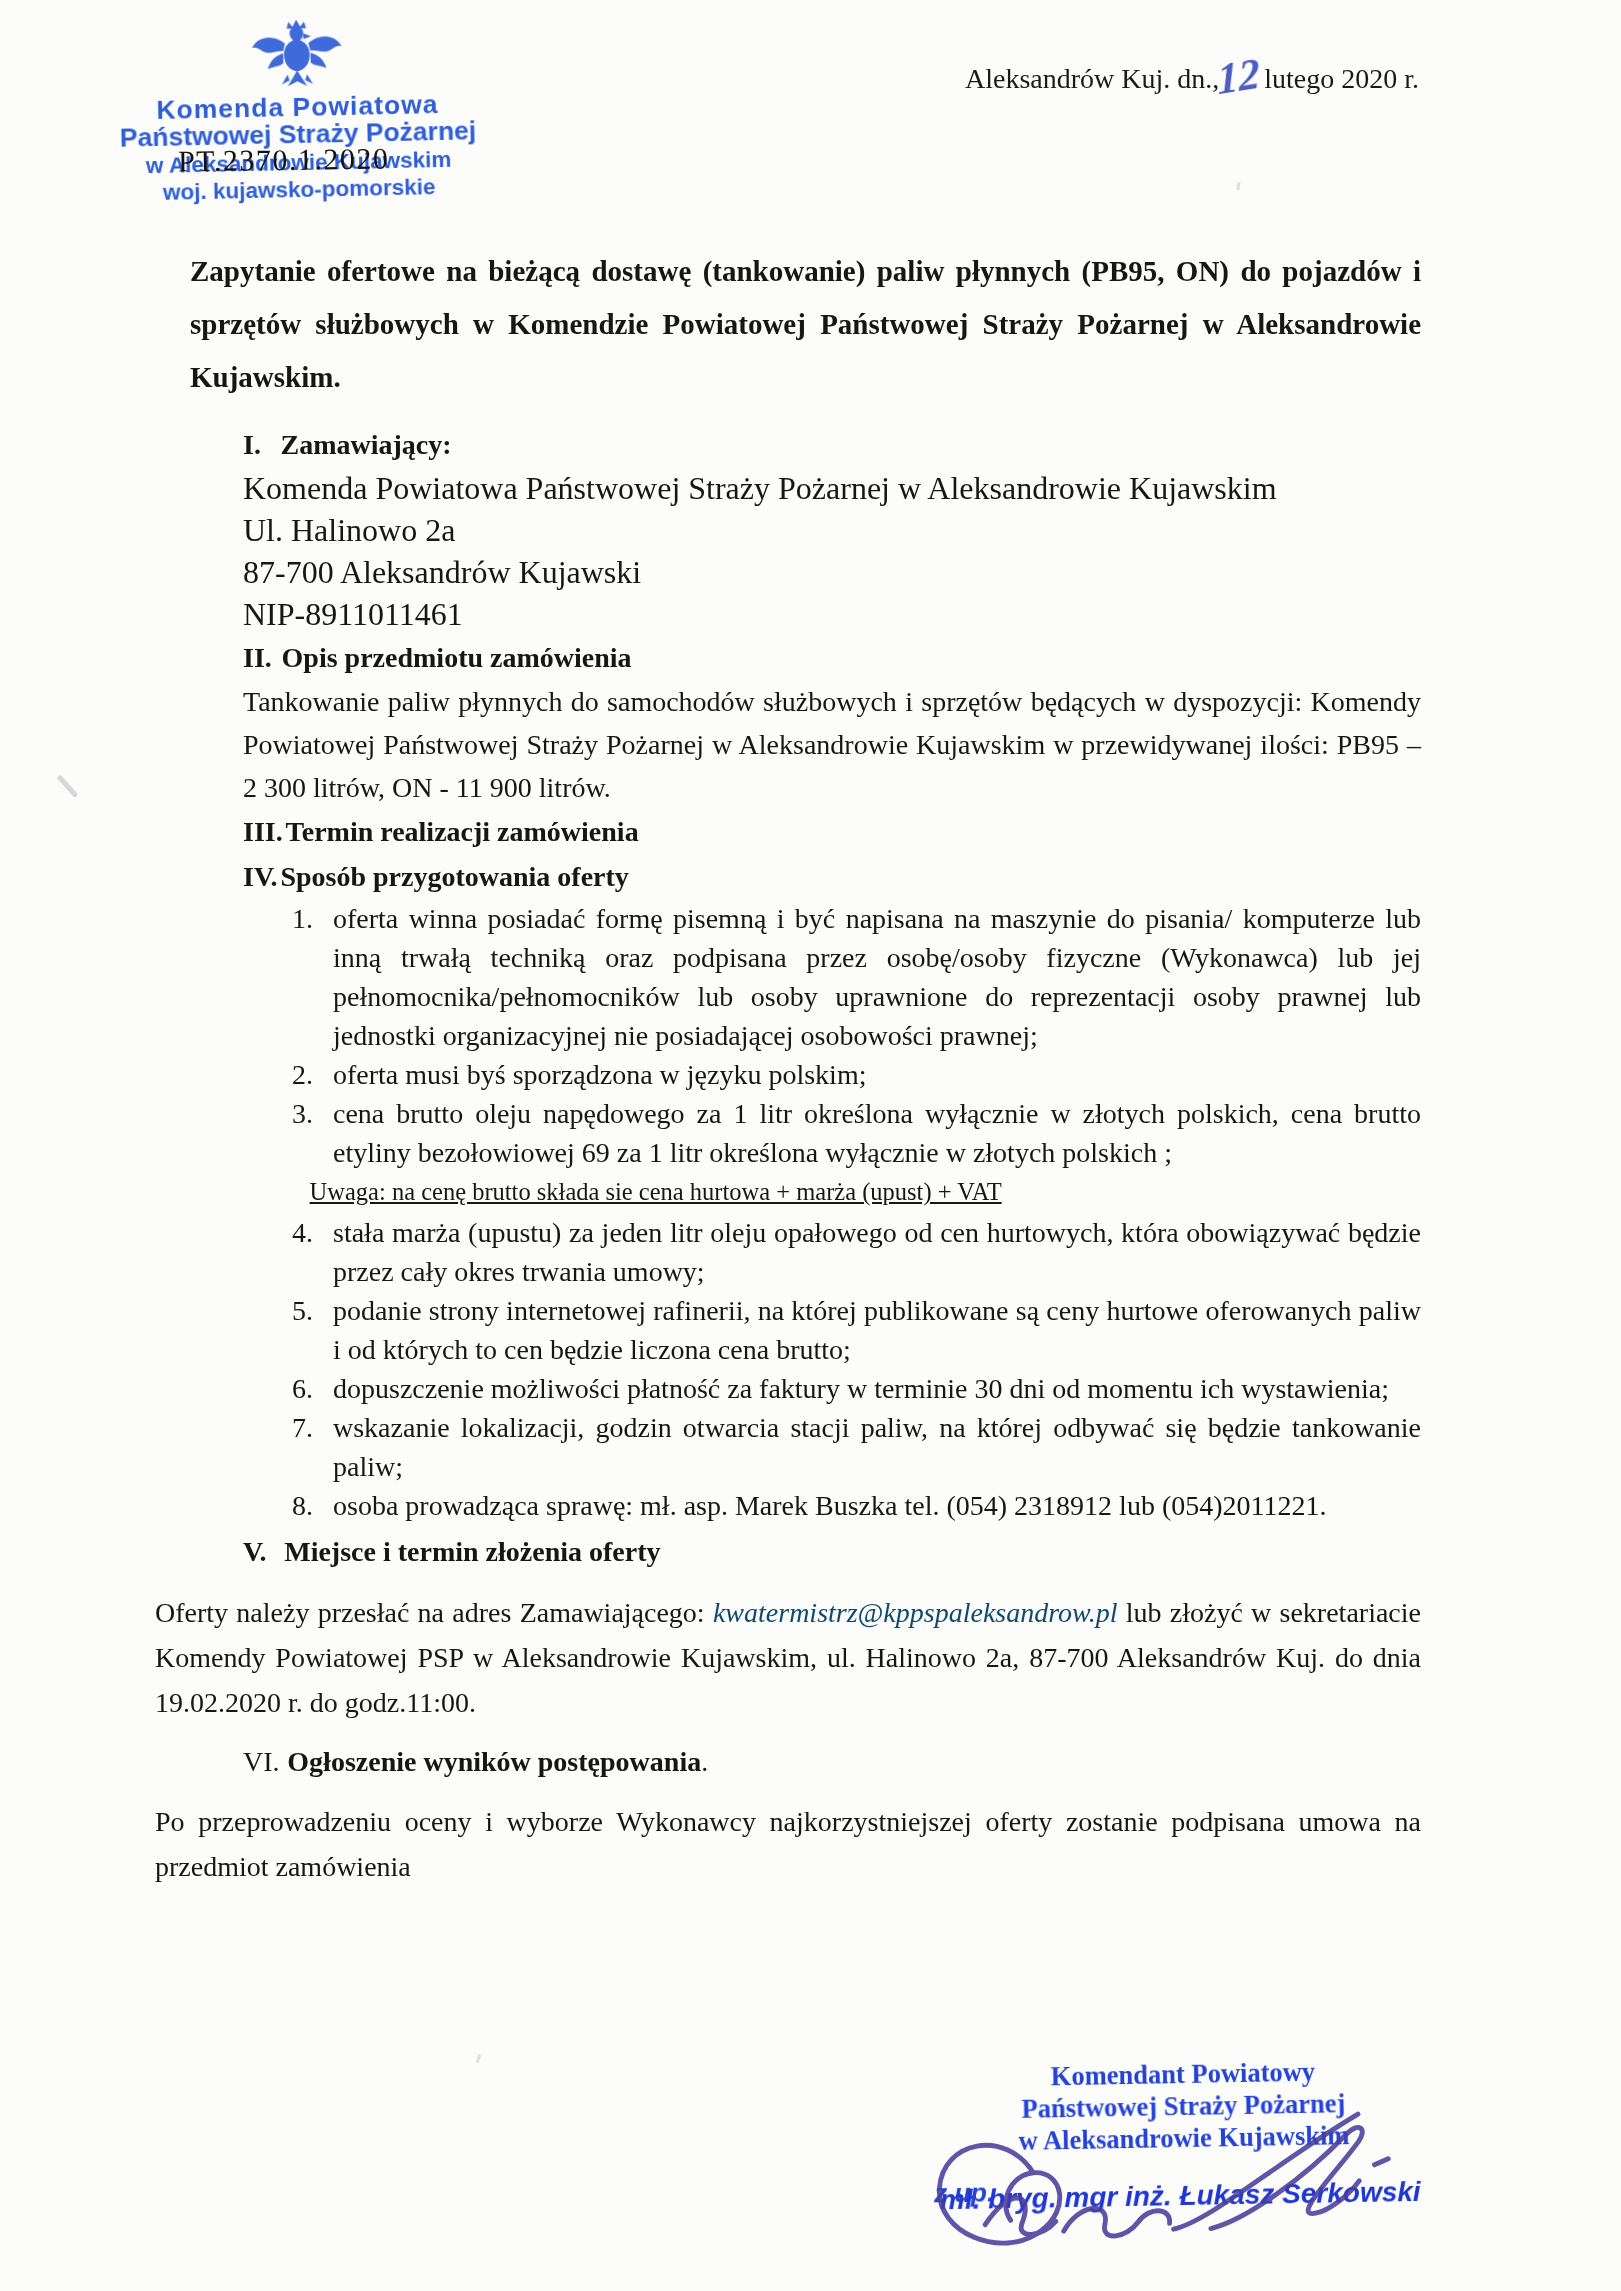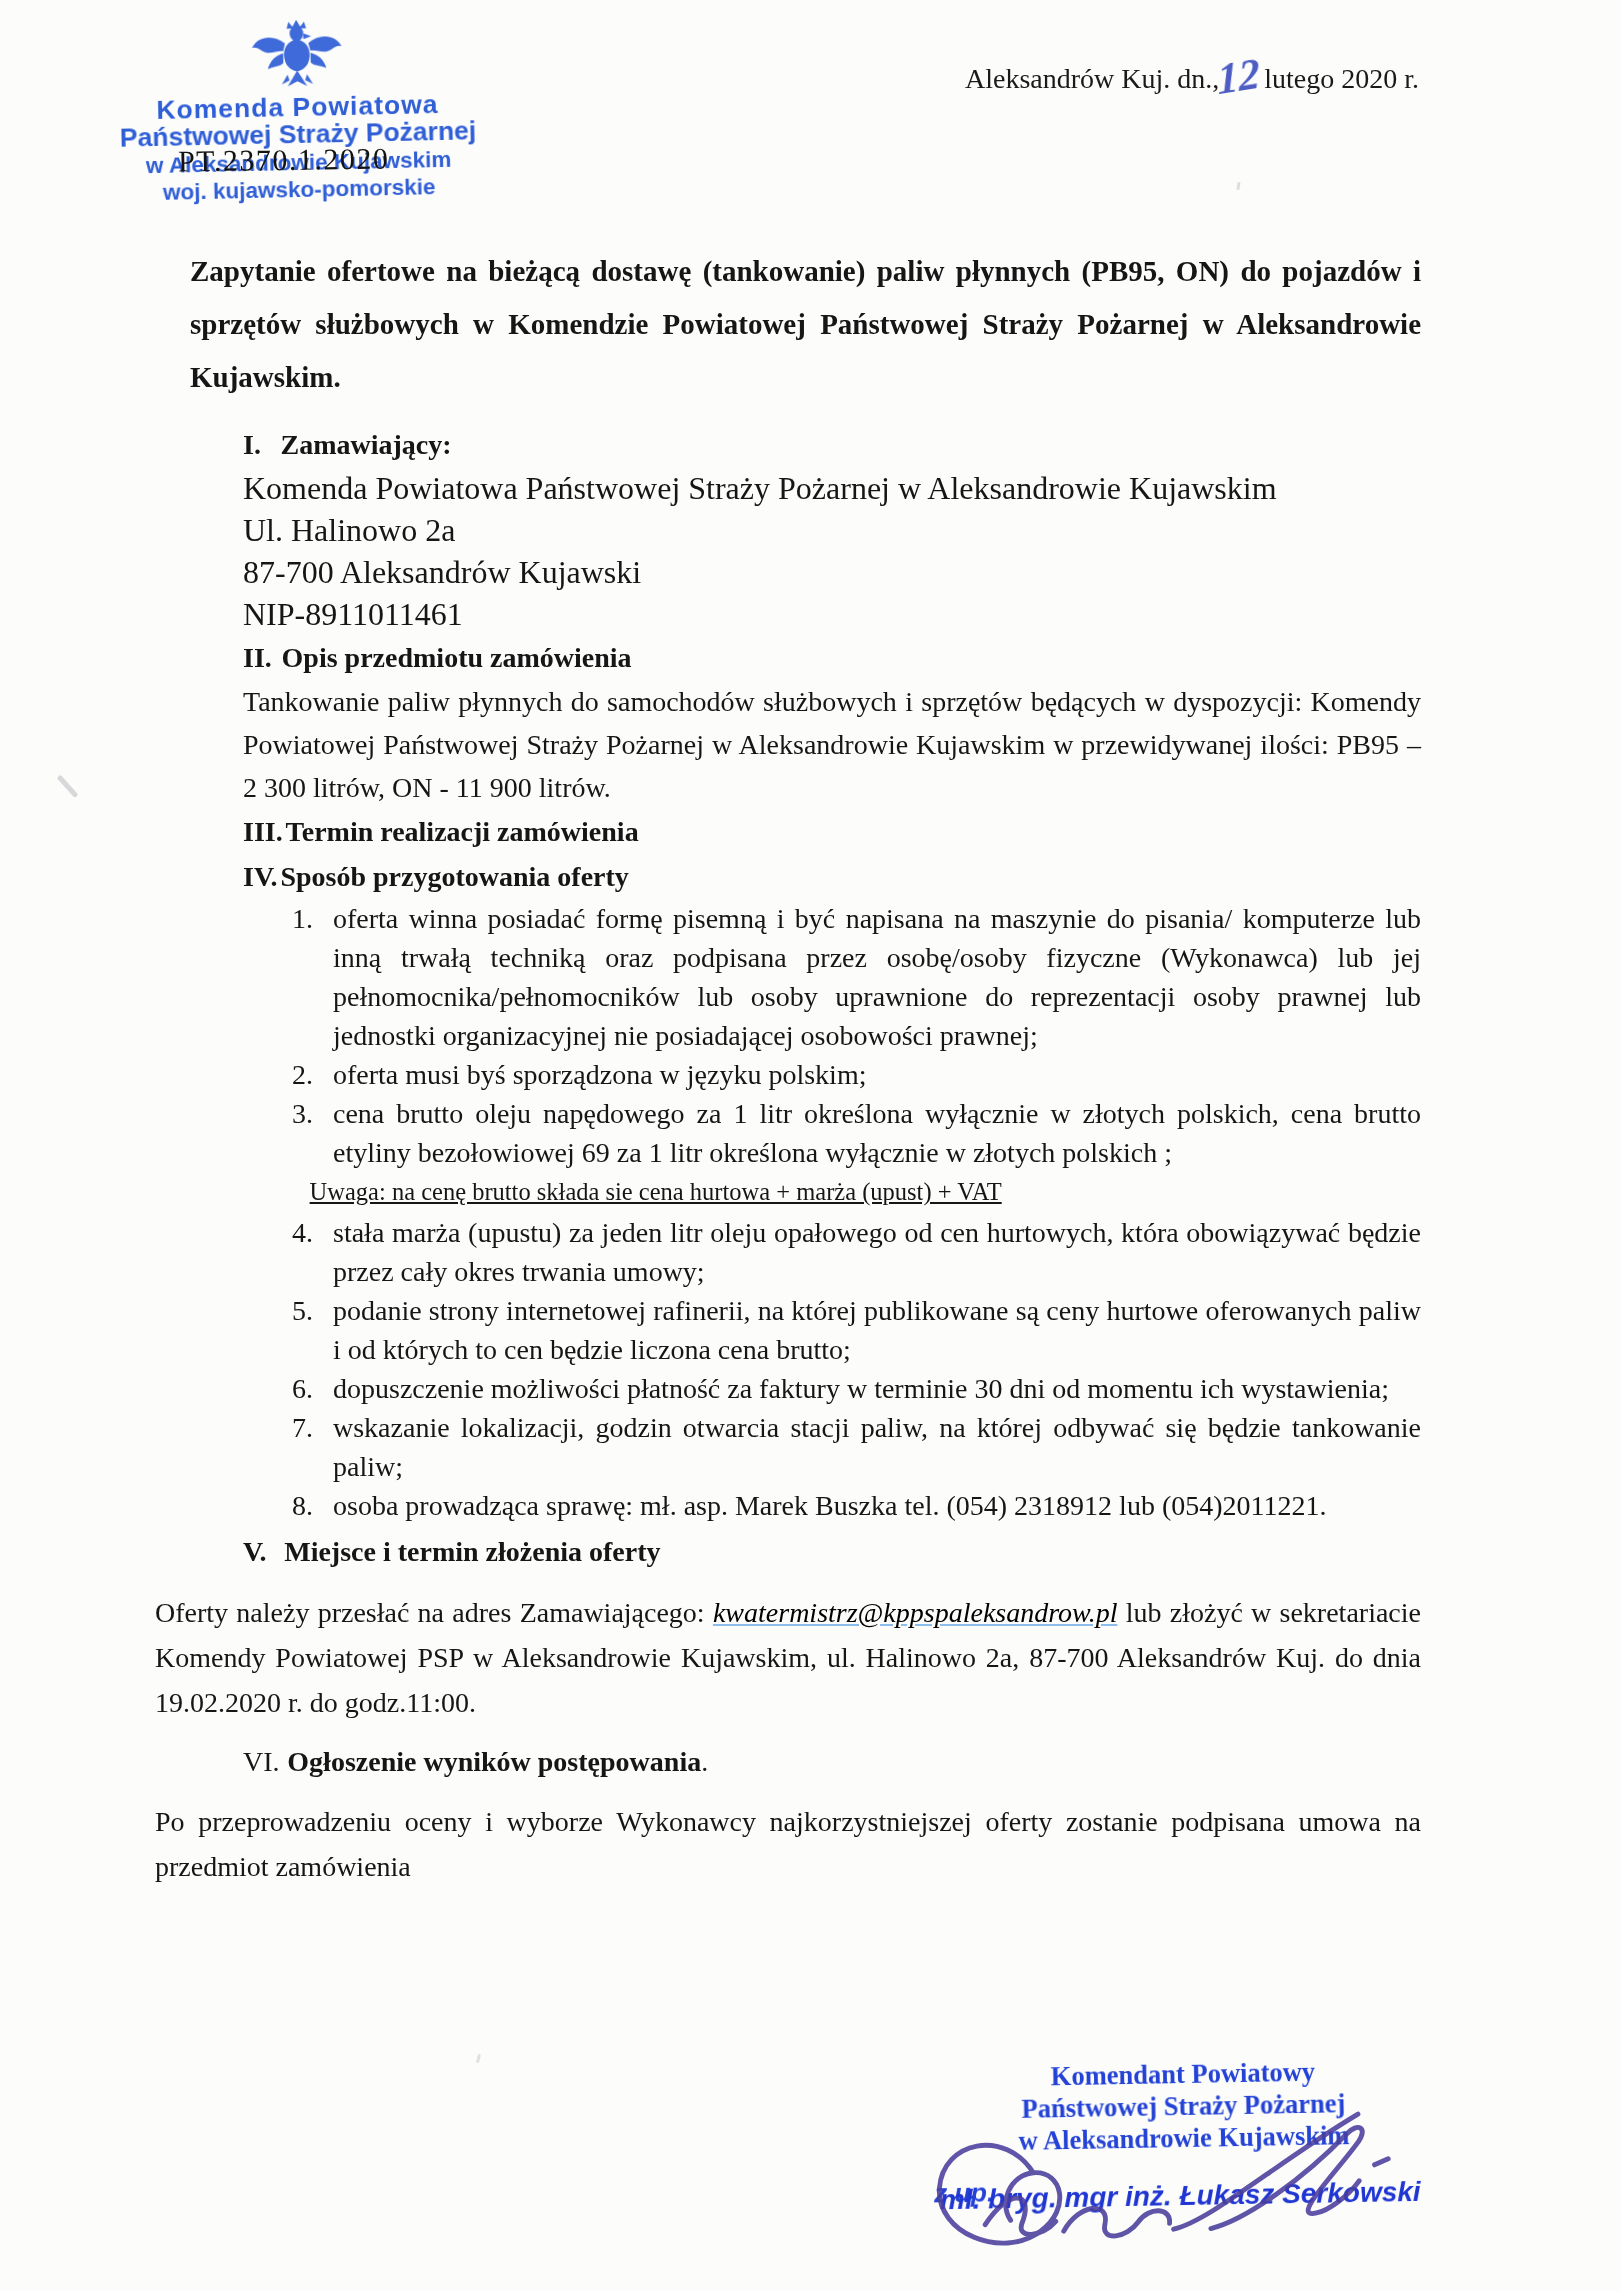--- a/index.html
+++ b/index.html
@@ -43,21 +43,21 @@
   .h6{margin-top:13.7px;}
   .addr{margin-left:235px;font-size:32px;line-height:42px;}
   .p2{margin:0 0 0 235px;width:1178px;font-size:28px;line-height:43px;text-align:justify;}
   .p3{margin-left:244px;font-size:28px;line-height:43px;}
   .list{margin-left:284px;width:1129px;}
   .li{display:flex;font-size:28px;line-height:39px;}
   .li .n{flex:none;width:41px;}
   .li .t{flex:1;text-align:justify;}
   .note{margin:2.9px 0 3.9px 17.6px;font-size:24.5px;line-height:35px;text-decoration:underline;}
   .pwide{margin:15.7px 0 0 147px;width:1266px;font-size:28px;line-height:45px;text-align:justify;}
-  .email{color:#000000;font-style:italic;text-decoration:underline;
+  .email{color:#0c4a6e;font-style:italic;
          text-decoration-color:#8cbcec;cursor:pointer;}
 
   
   .ftr-stamp{position:absolute;left:929px;top:2058px;width:510px;color:#2443d6;transform:rotate(-1deg);}
   .fs-line{text-align:center;font-weight:700;font-size:26.5px;line-height:32px;filter:blur(0.3px);}
   .fs-zup{position:absolute;left:3.9px;top:116px;font-family:"Liberation Sans",sans-serif;
           font-weight:700;font-style:italic;font-size:26.5px;filter:blur(0.3px);}
   .fs-name{margin-top:25.5px;margin-left:9.8px;font-family:"Liberation Sans",sans-serif;
            font-weight:700;font-style:italic;font-size:28px;color:#1f36d2;filter:blur(0.3px);
            white-space:nowrap;}

